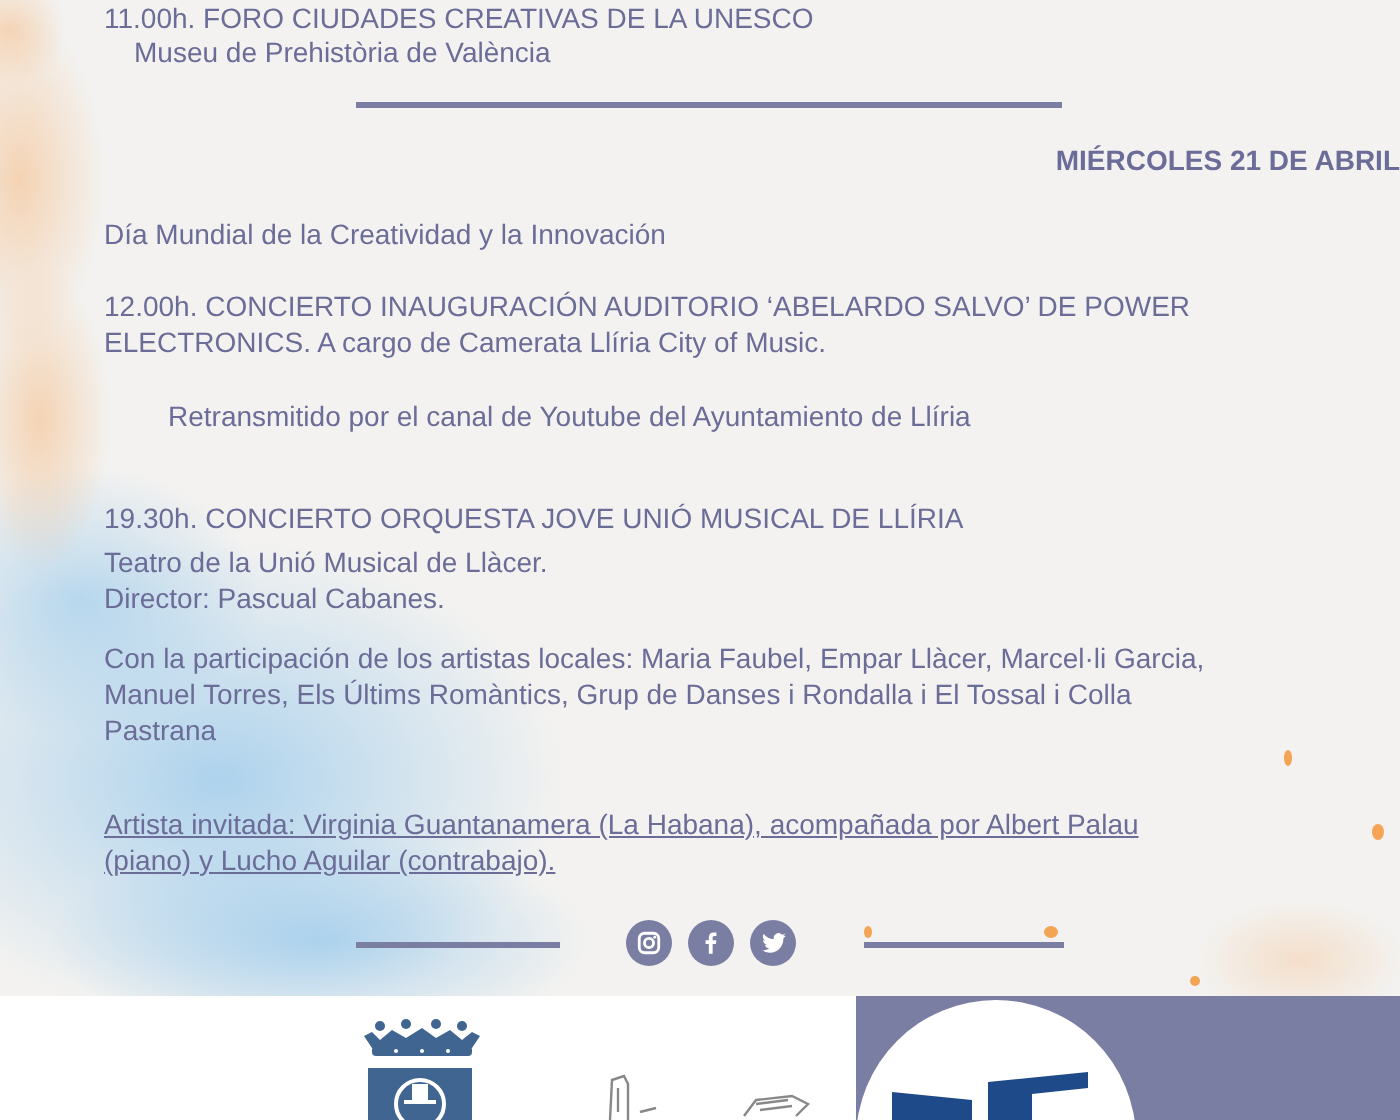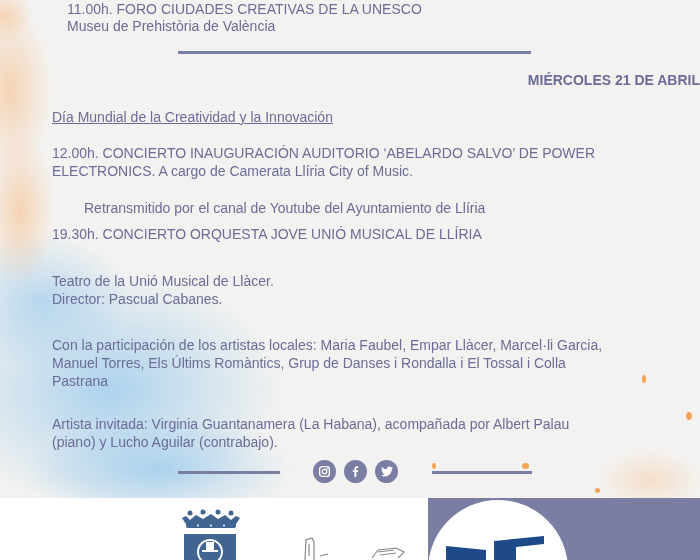--- a/index.html
+++ b/index.html
@@ -111,34 +111,34 @@
 
 <div class="paper">
   <span class="speck" style="left:686px;top:412px;width:6px;height:8px;"></span>
   <span class="speck" style="left:642px;top:375px;width:4px;height:8px;"></span>
   <span class="speck" style="left:432px;top:463px;width:4px;height:6px;"></span>
   <span class="speck" style="left:522px;top:463px;width:7px;height:6px;"></span>
   <span class="speck" style="left:595px;top:488px;width:5px;height:5px;"></span>
 </div>
 
 <div class="content">
-  <p class="line" style="position:absolute;top:0;margin-left:15px;">11.00h. FORO CIUDADES CREATIVAS DE LA UNESCO</p>
+  <p class="line" style="position:absolute;top:0;">11.00h. FORO CIUDADES CREATIVAS DE LA UNESCO</p>
   <p class="line" style="position:absolute;top:17px;margin-left:15px;">Museu de Prehistòria de València</p>
 
-  <p class="line" style="position:absolute;top:108px;text-decoration:underline;">Día Mundial de la Creatividad y la Innovación</p>
+  <p class="line" style="position:absolute;top:108px;">Día Mundial de la Creatividad y la Innovación</p>
   <p class="line" style="position:absolute;top:144px;">12.00h. CONCIERTO INAUGURACIÓN AUDITORIO ‘ABELARDO SALVO’ DE POWER
 ELECTRONICS. A cargo de Camerata Llíria City of Music.</p>
   <p class="line" style="position:absolute;top:199px;margin-left:32px;">Retransmitido por el canal de Youtube del Ayuntamiento de Llíria</p>
-  <p class="line" style="position:absolute;top:225px;">19.30h. CONCIERTO ORQUESTA JOVE UNIÓ MUSICAL DE LLÍRIA</p>
+  <p class="line" style="position:absolute;top:250px;">19.30h. CONCIERTO ORQUESTA JOVE UNIÓ MUSICAL DE LLÍRIA</p>
   <p class="line" style="position:absolute;top:272px;">Teatro de la Unió Musical de Llàcer.
 Director: Pascual Cabanes.</p>
-  <p class="line" style="position:absolute;top:336px;">Con la participación de los artistas locales: Maria Faubel, Empar Llàcer, Marcel·li Garcia,
+  <p class="line" style="position:absolute;top:320px;">Con la participación de los artistas locales: Maria Faubel, Empar Llàcer, Marcel·li Garcia,
 Manuel Torres, Els Últims Romàntics, Grup de Danses i Rondalla i El Tossal i Colla
 Pastrana</p>
-  <p class="line" style="position:absolute;top:415px;">Artista invitada: Virginia Guantanamera (La Habana), acompañada por Albert Palau
+  <p class="line" style="position:absolute;top:403px;text-decoration:underline;">Artista invitada: Virginia Guantanamera (La Habana), acompañada por Albert Palau
 (piano) y Lucho Aguilar (contrabajo).</p>
 </div>
 
 <div class="divider" style="left:178px;top:51px;width:353px;"></div>
 <div class="date-heading">MIÉRCOLES 21 DE ABRIL</div>
 
 <div class="divider" style="left:178px;top:471px;width:102px;"></div>
 <div class="divider" style="left:432px;top:471px;width:100px;"></div>
 
 <div class="social">

